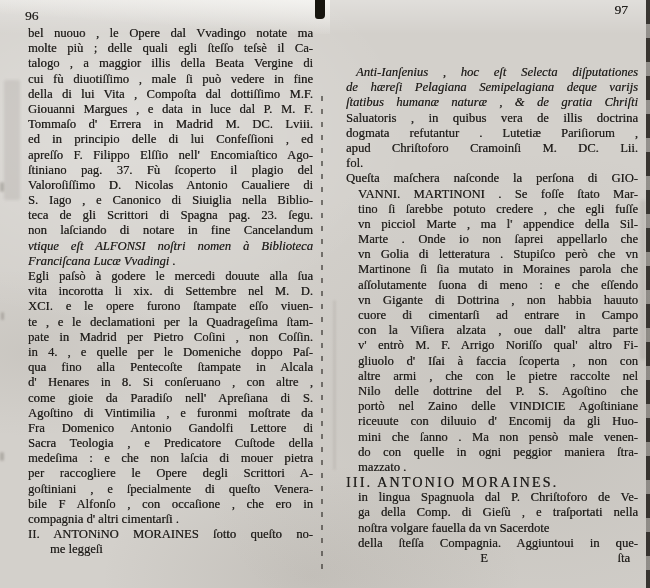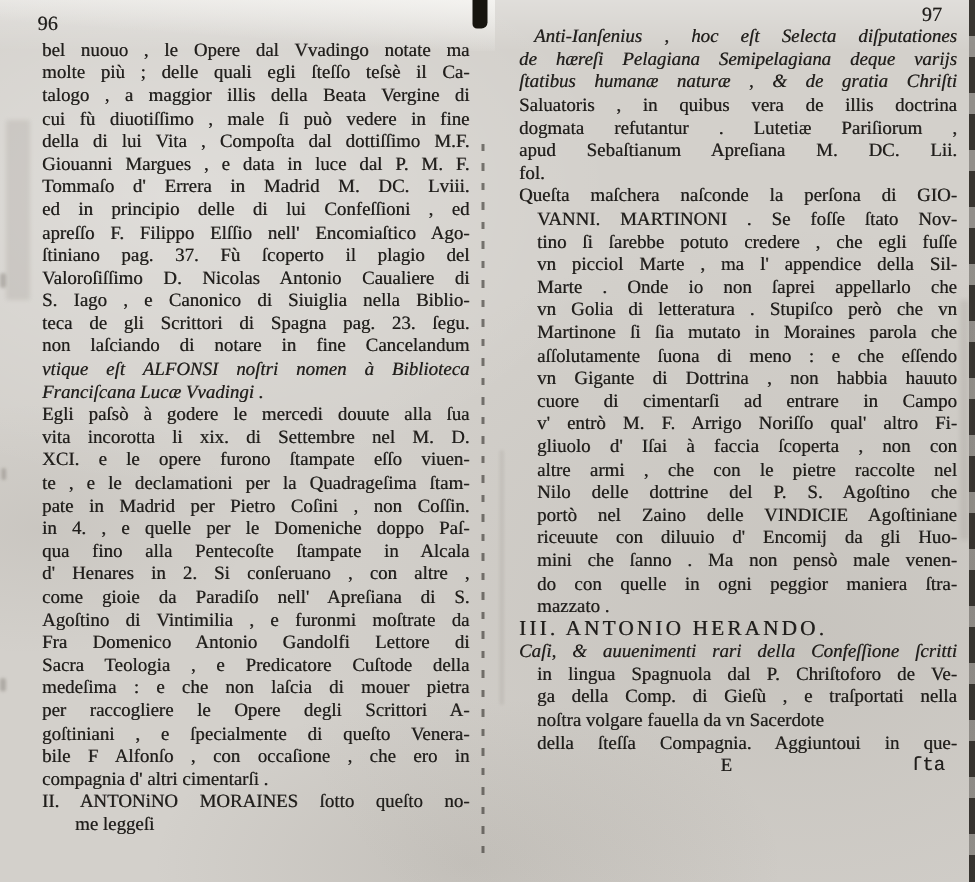--- a/index.html
+++ b/index.html
@@ -19,28 +19,28 @@
   .col-left{left:28px;top:26px;width:285px;}
   .col-right{left:346px;top:17px;width:292px;}
   .ln{
     font-size:12.6px;line-height:15.2px;height:15.2px;
     text-align:justify;text-align-last:justify;
     white-space:nowrap;overflow:visible;
     text-shadow:0.3px 0.2px 0 rgba(25,22,20,0.65);
   }
   .ln.left{text-align-last:left;}
   .ln.i{font-style:italic;}
-  .ind10{padding-left:10px;}
+  .ind10{padding-left:10px;margin-top:48px;}
   .ind12{padding-left:12px;}
   .ind22{padding-left:22px;}
   .head{font-size:14.2px;letter-spacing:2.1px;text-align-last:left;}
   .catchword-left{text-align-last:right;padding-right:16px;margin-top:36px;}
   .bottom-row{position:relative;height:15.2px;font-size:12.6px;}
   .sig{position:absolute;left:46%;text-shadow:0.3px 0.2px 0 rgba(25,22,20,0.65);}
-  .catch{position:absolute;right:8px;text-shadow:0.3px 0.2px 0 rgba(25,22,20,0.65);font-family:Liberation Mono, monospace;}
+  .catch{position:absolute;right:8px;text-shadow:0.3px 0.2px 0 rgba(25,22,20,0.65);}
   .pagenum{position:absolute;font-size:13.5px;text-shadow:0.3px 0.2px 0 rgba(25,22,20,0.6);}
   .pagenum-left{left:25px;top:8px;}
   .pagenum-right{right:22px;top:2px;}
   
   .gutter-blob{position:absolute;left:315px;top:0;width:10px;height:19px;background:#17150f;border-radius:0 0 4px 3px;filter:blur(0.4px);}
   .gutter-line{position:absolute;left:321px;top:96px;height:476px;width:2px;
     background:repeating-linear-gradient(180deg, rgba(35,32,28,0.55) 0 5px, rgba(35,32,28,0) 5px 13px);
     filter:blur(0.3px);}
   .edge-right{position:absolute;right:0;top:0;width:4px;height:588px;
     background:repeating-linear-gradient(180deg, rgba(28,25,21,0.85) 0 24px, rgba(28,25,21,0.35) 24px 38px);
@@ -92,64 +92,64 @@
     <div class="ln">non laſciando di notare in fine Cancelandum</div>
     <div class="ln i">vtique eſt ALFONSI noſtri nomen à Biblioteca</div>
     <div class="ln i left">Franciſcana Lucæ Vvadingi .</div>
     <div class="ln">Egli paſsò à godere le mercedi douute alla ſua</div>
     <div class="ln">vita incorotta li xix. di Settembre nel M. D.</div>
     <div class="ln">XCI. e le opere furono ſtampate eſſo viuen-</div>
     <div class="ln">te , e le declamationi per la Quadrageſima ſtam-</div>
     <div class="ln">pate in Madrid per Pietro Coſini , non Coſſin.</div>
     <div class="ln">in 4. , e quelle per le Domeniche doppo Paſ-</div>
     <div class="ln">qua fino alla Pentecoſte ſtampate in Alcala</div>
-    <div class="ln">d' Henares in 2. Si conſeruano , con altre ,</div>
+    <div class="ln">d' Henares in 8. Si conſeruano , con altre ,</div>
     <div class="ln">come gioie da Paradiſo nell' Apreſiana di S.</div>
     <div class="ln">Agoſtino di Vintimilia , e furonmi moſtrate da</div>
     <div class="ln">Fra Domenico Antonio Gandolfi Lettore di</div>
     <div class="ln">Sacra Teologia , e Predicatore Cuſtode della</div>
     <div class="ln">medeſima : e che non laſcia di mouer pietra</div>
     <div class="ln">per raccogliere le Opere degli Scrittori A-</div>
     <div class="ln">goſtiniani , e ſpecialmente di queſto Venera-</div>
     <div class="ln">bile F Alfonſo , con occaſione , che ero in</div>
     <div class="ln left">compagnia d' altri cimentarſi .</div>
     <div class="ln">II. ANTONiNO MORAINES ſotto queſto no-</div>
     <div class="ln left ind22">me leggeſi</div>
     <div class="ln catchword-left">Anti-</div>
   </div>
 
   <div class="col col-right">
     <div class="ln ind10 i">Anti-Ianſenius , hoc eſt Selecta diſputationes</div>
     <div class="ln i">de hæreſi Pelagiana Semipelagiana deque varijs</div>
     <div class="ln i">ſtatibus humanæ naturæ , &amp; de gratia Chriſti</div>
     <div class="ln">Saluatoris , in quibus vera de illis doctrina</div>
     <div class="ln">dogmata refutantur . Lutetiæ Pariſiorum ,</div>
-    <div class="ln">apud Sebaſtianum Apreſiana M. DC. Lii.</div>
+    <div class="ln">apud Chriſtoforo Cramoinſi M. DC. Lii.</div>
     <div class="ln left">fol.</div>
     <div class="ln">Queſta maſchera naſconde la perſona di GIO-</div>
-    <div class="ln ind12">VANNI. MARTINONI . Se foſſe ſtato Nov-</div>
+    <div class="ln ind12">VANNI. MARTINONI . Se foſſe ſtato Mar-</div>
     <div class="ln ind12">tino ſi ſarebbe potuto credere , che egli fuſſe</div>
     <div class="ln ind12">vn picciol Marte , ma l' appendice della Sil-</div>
     <div class="ln ind12">Marte . Onde io non ſaprei appellarlo che</div>
     <div class="ln ind12">vn Golia di letteratura . Stupiſco però che vn</div>
     <div class="ln ind12">Martinone ſi ſia mutato in Moraines parola che</div>
     <div class="ln ind12">aſſolutamente ſuona di meno : e che eſſendo</div>
     <div class="ln ind12">vn Gigante di Dottrina , non habbia hauuto</div>
     <div class="ln ind12">cuore di cimentarſi ad entrare in Campo</div>
+    <div class="ln ind12">con la Viſiera alzata , oue dall' altra parte</div>
     <div class="ln ind12">v' entrò M. F. Arrigo Noriſſo qual' altro Fi-</div>
     <div class="ln ind12">gliuolo d' Iſai à faccia ſcoperta , non con</div>
     <div class="ln ind12">altre armi , che con le pietre raccolte nel</div>
     <div class="ln ind12">Nilo delle dottrine del P. S. Agoſtino che</div>
     <div class="ln ind12">portò nel Zaino delle VINDICIE Agoſtiniane</div>
     <div class="ln ind12">riceuute con diluuio d' Encomij da gli Huo-</div>
     <div class="ln ind12">mini che ſanno . Ma non pensò male venen-</div>
     <div class="ln ind12">do con quelle in ogni peggior maniera ſtra-</div>
     <div class="ln ind12 left">mazzato .</div>
-    <div class="ln head">III. ANTONIO HERANDO.</div>
-    <div class="ln i">Caſi, &amp; auuenimenti rari della Confeſſione ſcritti</div>
+    <div class="ln head">III. ANTONIO MORAINES.</div>
     <div class="ln ind12">in lingua Spagnuola dal P. Chriſtoforo de Ve-</div>
     <div class="ln ind12">ga della Comp. di Gieſù , e traſportati nella</div>
     <div class="ln ind12 left">noſtra volgare fauella da vn Sacerdote</div>
     <div class="ln ind12">della ſteſſa Compagnia. Aggiuntoui in que-</div>
     <div class="bottom-row">
       <span class="sig">E</span>
       <span class="catch">ſta</span>
     </div>
   </div>
 

